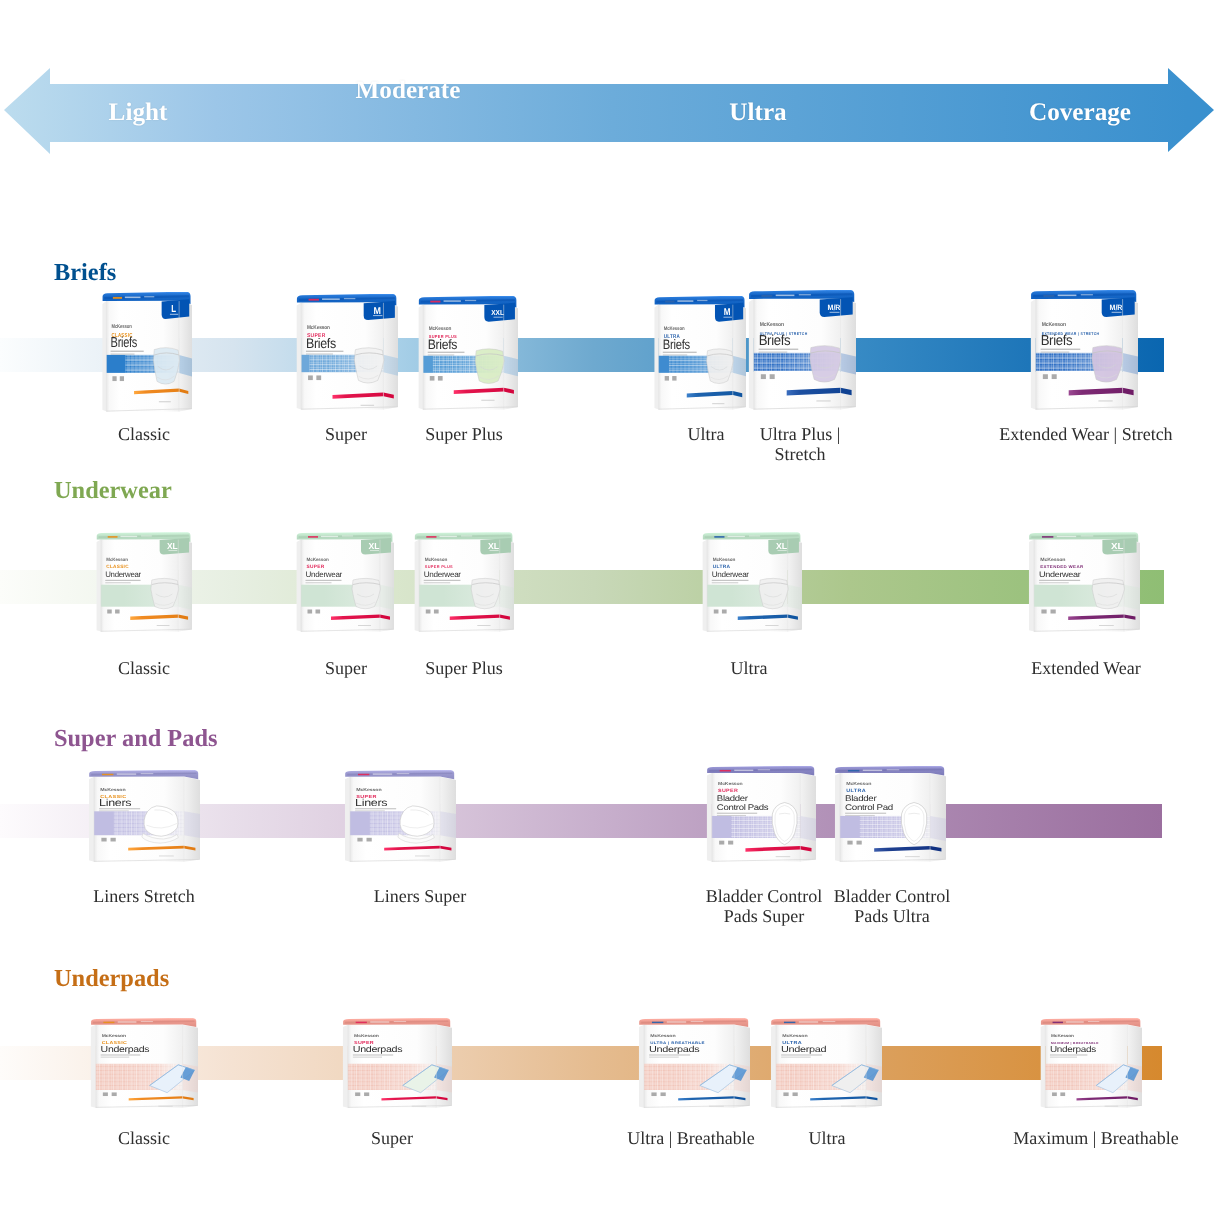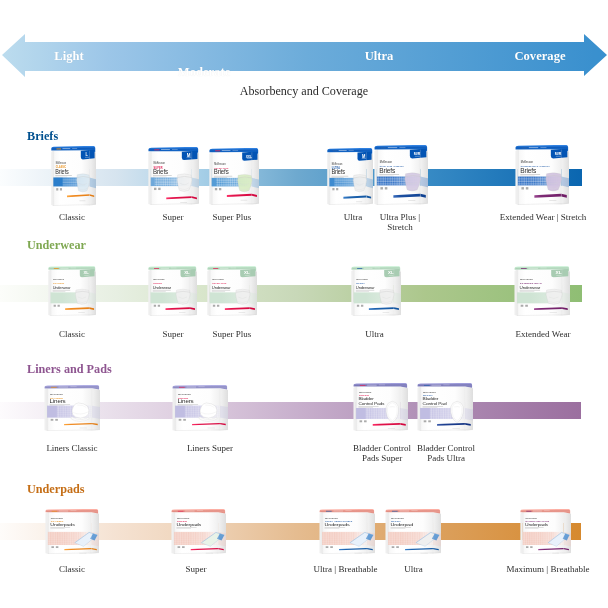--- a/index.html
+++ b/index.html
@@ -38,24 +38,23 @@
           <stop id="ag0" offset="0" stop-color="#BCDCEE"></stop>
           <stop id="ag1" offset="0.175" stop-color="#9CC6E8"></stop>
           <stop id="ag2" offset="0.503" stop-color="#6CACDA"></stop>
           <stop id="ag3" offset="0.978" stop-color="#3A90CE"></stop>
           <stop id="ag4" offset="1" stop-color="#3890CE"></stop>
         </linearGradient>
       </defs>
       <path id="arrowpath" fill="url(#arrowgrad)" d="M2,55 L25,34 L25,42 L584,42 L584,34 L607,55 L584,76 L584,71 L25,71 L25,77 Z"></path>
     </svg>
     <div class="scale-label" style="left:69px;top:56px;">Light</div>
-    <div class="scale-label" style="left:204px;top:72px;">Moderate</div>
+    <div class="scale-label" style="left:204px;top:45px;">Moderate</div>
     <div class="scale-label" style="left:379px;top:56px;">Ultra</div>
     <div class="scale-label" style="left:540px;top:56px;">Coverage</div>
-    <div id="scale-caption">Absorbency and Coverage</div>
   </div>
 
   <div id="sections">
       <div class="section" style="top: 0px; height: 608px; pointer-events: none;">
         <div class="band" style="top: 169px; width: 582px; background: linear-gradient(to right, rgb(251, 253, 254) 0%, rgb(214, 228, 239) 20%, rgb(168, 208, 232) 34%, rgb(110, 169, 207) 51%, rgb(56, 139, 197) 73%, rgb(10, 102, 176) 100%);"></div>
         <div class="sec-title" style="top: 129px; color: rgb(0, 80, 143);">Briefs</div>
         <div class="pkg" style="left: 50px; top: 146px;"><svg width="46" height="60" viewBox="0 0 100 100" preserveAspectRatio="none">
             <defs>
     <linearGradient id="g0_0f" x1="0" y1="0" x2="1" y2="0">
       <stop offset="0" stop-color="#e8e8e8"></stop>
@@ -843,21 +842,21 @@
             <path d="M86,82.4 L96,84.4 L96,87.80000000000001 L86,85.80000000000001 Z" fill="#6f1c66"></path>
             <rect x="64" y="93" width="13" height="0.9" fill="#d2d2d2"></rect>
             <path d="M7,7.6 L7,99.6" stroke="#dedede" stroke-width="0.45" fill="none"></path>
             <path d="M86,7.6 L86,99.6" stroke="#e1e1e1" stroke-width="0.45" fill="none"></path>
             <path d="M7,99.3 L99.6,97.2" stroke="#d4d4d4" stroke-width="0.6" fill="none"></path>
           </svg></div>
         <div class="plabel" style="left: 543px; top: 329px;">Extended Wear</div>
       </div>
       <div class="section" style="top: 0px; height: 608px; pointer-events: none;">
         <div class="band" style="top: 402px; width: 581px; background: linear-gradient(to right, rgb(253, 251, 253) 0%, rgb(232, 222, 234) 20%, rgb(220, 203, 222) 34%, rgb(200, 176, 205) 51%, rgb(176, 143, 182) 73%, rgb(155, 111, 159) 100%);"></div>
-        <div class="sec-title" style="top: 361.5px; color: rgb(142, 85, 144);">Liners and Pads</div>
+        <div class="sec-title" style="top: 361.5px; color: rgb(142, 85, 144);">Super and Pads</div>
         <div class="pkg" style="left: 43px; top: 385px;"><svg width="57" height="46" viewBox="0 0 100 100" preserveAspectRatio="none">
             <defs>
     <linearGradient id="g2_0f" x1="0" y1="0" x2="1" y2="0">
       <stop offset="0" stop-color="#e8e8e8"></stop>
                 <stop offset="0.04" stop-color="#f8f8f8"></stop>
       <stop offset="0.18" stop-color="#ffffff"></stop>
                 <stop offset="0.78" stop-color="#fdfdfd"></stop>
       <stop offset="1" stop-color="#f0f0f0"></stop>
     </linearGradient>
     <linearGradient id="g2_0s" x1="0" y1="0" x2="1" y2="0">
@@ -912,21 +911,21 @@
     </g>
             <rect x="13.5" y="73.7" width="4.6" height="4.0" fill="#8f8f8f" opacity="0.75"></rect>
             <rect x="21.5" y="73.7" width="4.6" height="4.0" fill="#8f8f8f" opacity="0.75"></rect>
             <path d="M37,84.6 L86,82.4 L86,85.4 L37,87.6 Z" fill="url(#g2_0st)"></path>
             <path d="M86,82.4 L96,84.4 L96,87.4 L86,85.4 Z" fill="#e27c13"></path>
             <rect x="64" y="93" width="13" height="0.9" fill="#d2d2d2"></rect>
             <path d="M7,7.6 L7,99.6" stroke="#dedede" stroke-width="0.45" fill="none"></path>
             <path d="M86,7.6 L86,99.6" stroke="#e1e1e1" stroke-width="0.45" fill="none"></path>
             <path d="M7,99.3 L99.6,97.2" stroke="#d4d4d4" stroke-width="0.6" fill="none"></path>
           </svg></div>
-        <div class="plabel" style="left: 72px; top: 443px;">Liners Classic</div>
+        <div class="plabel" style="left: 72px; top: 443px;">Liners Stretch</div>
         <div class="pkg" style="left: 171px; top: 385px;"><svg width="57" height="46" viewBox="0 0 100 100" preserveAspectRatio="none">
             <defs>
     <linearGradient id="g2_1f" x1="0" y1="0" x2="1" y2="0">
       <stop offset="0" stop-color="#e8e8e8"></stop>
                 <stop offset="0.04" stop-color="#f8f8f8"></stop>
       <stop offset="0.18" stop-color="#ffffff"></stop>
                 <stop offset="0.78" stop-color="#fdfdfd"></stop>
       <stop offset="1" stop-color="#f0f0f0"></stop>
     </linearGradient>
     <linearGradient id="g2_1s" x1="0" y1="0" x2="1" y2="0">

